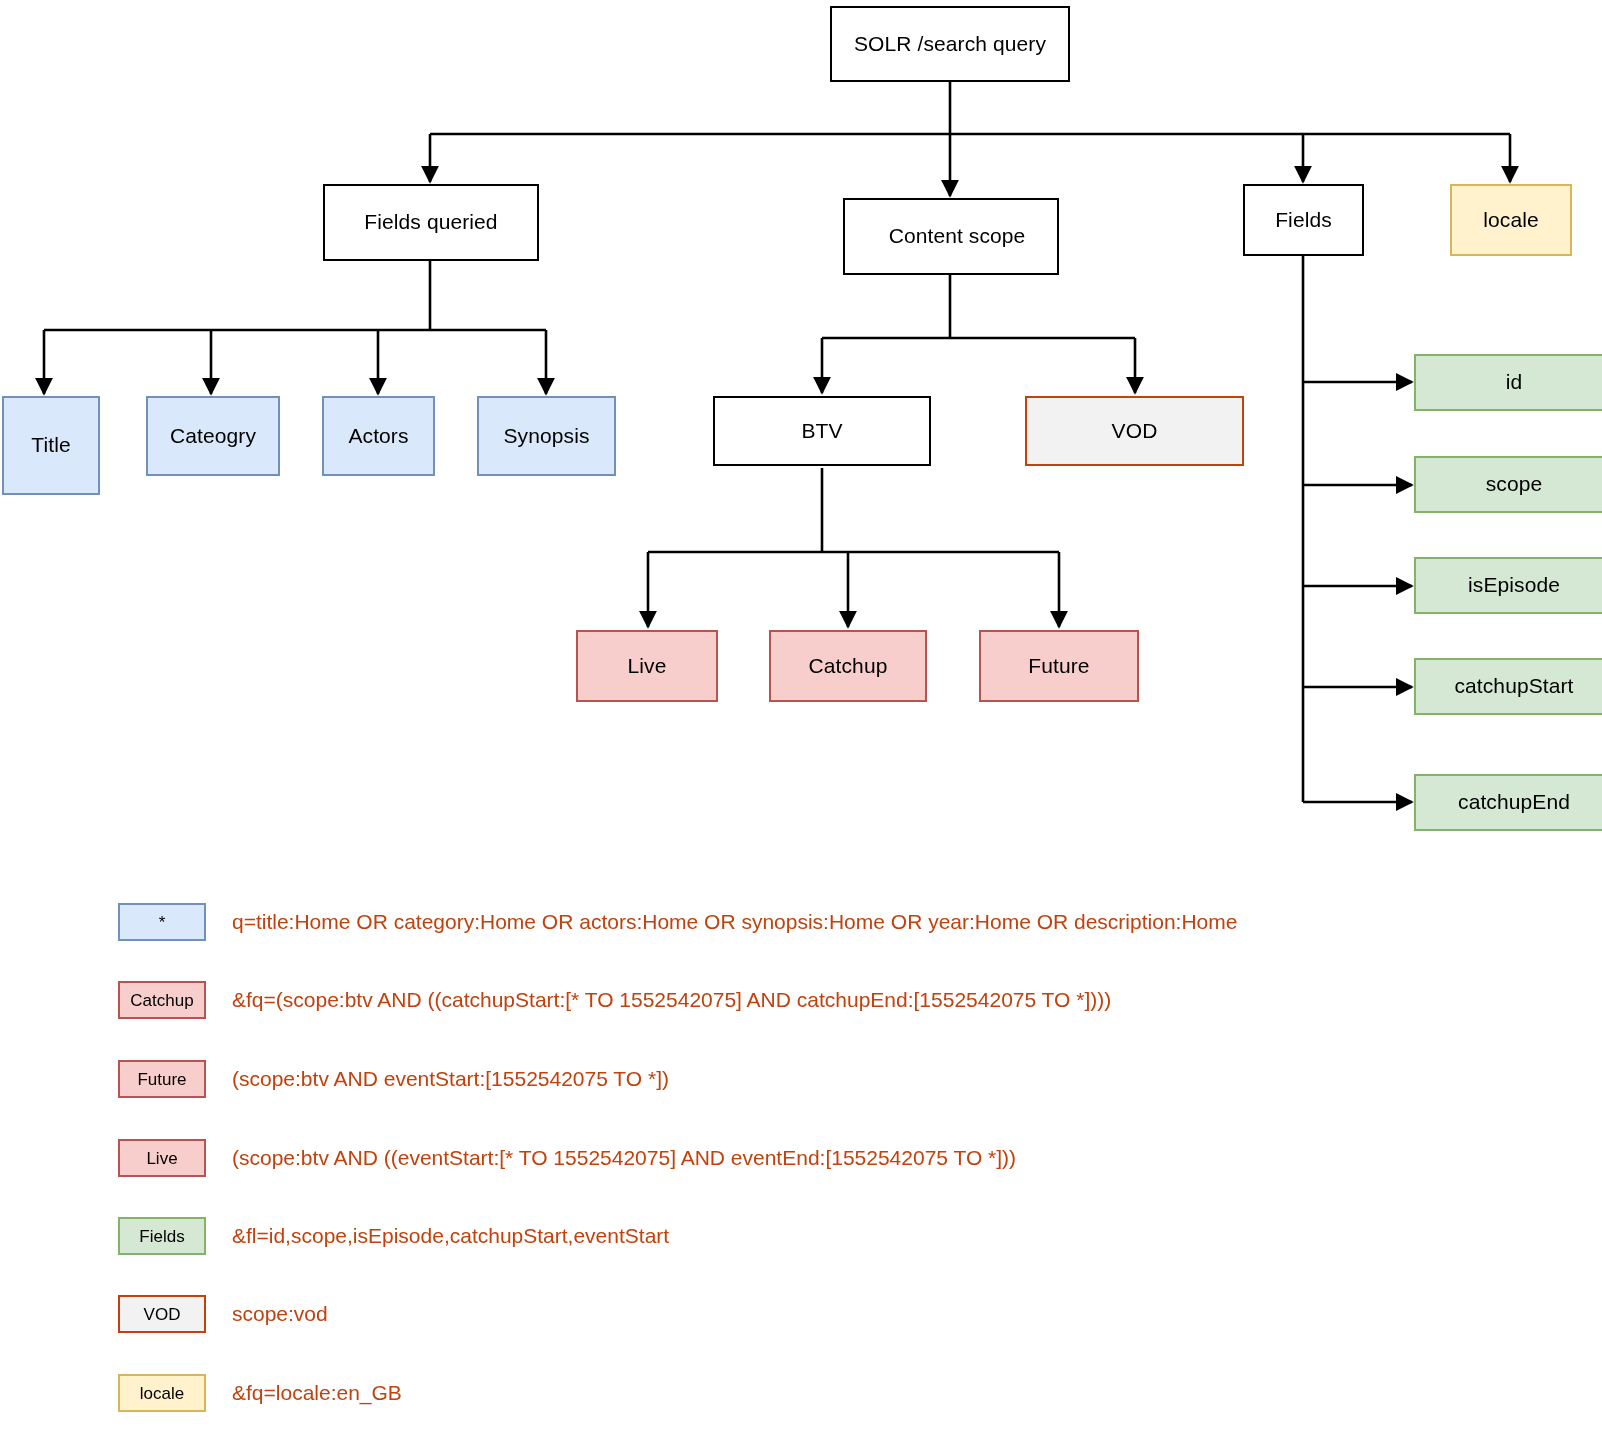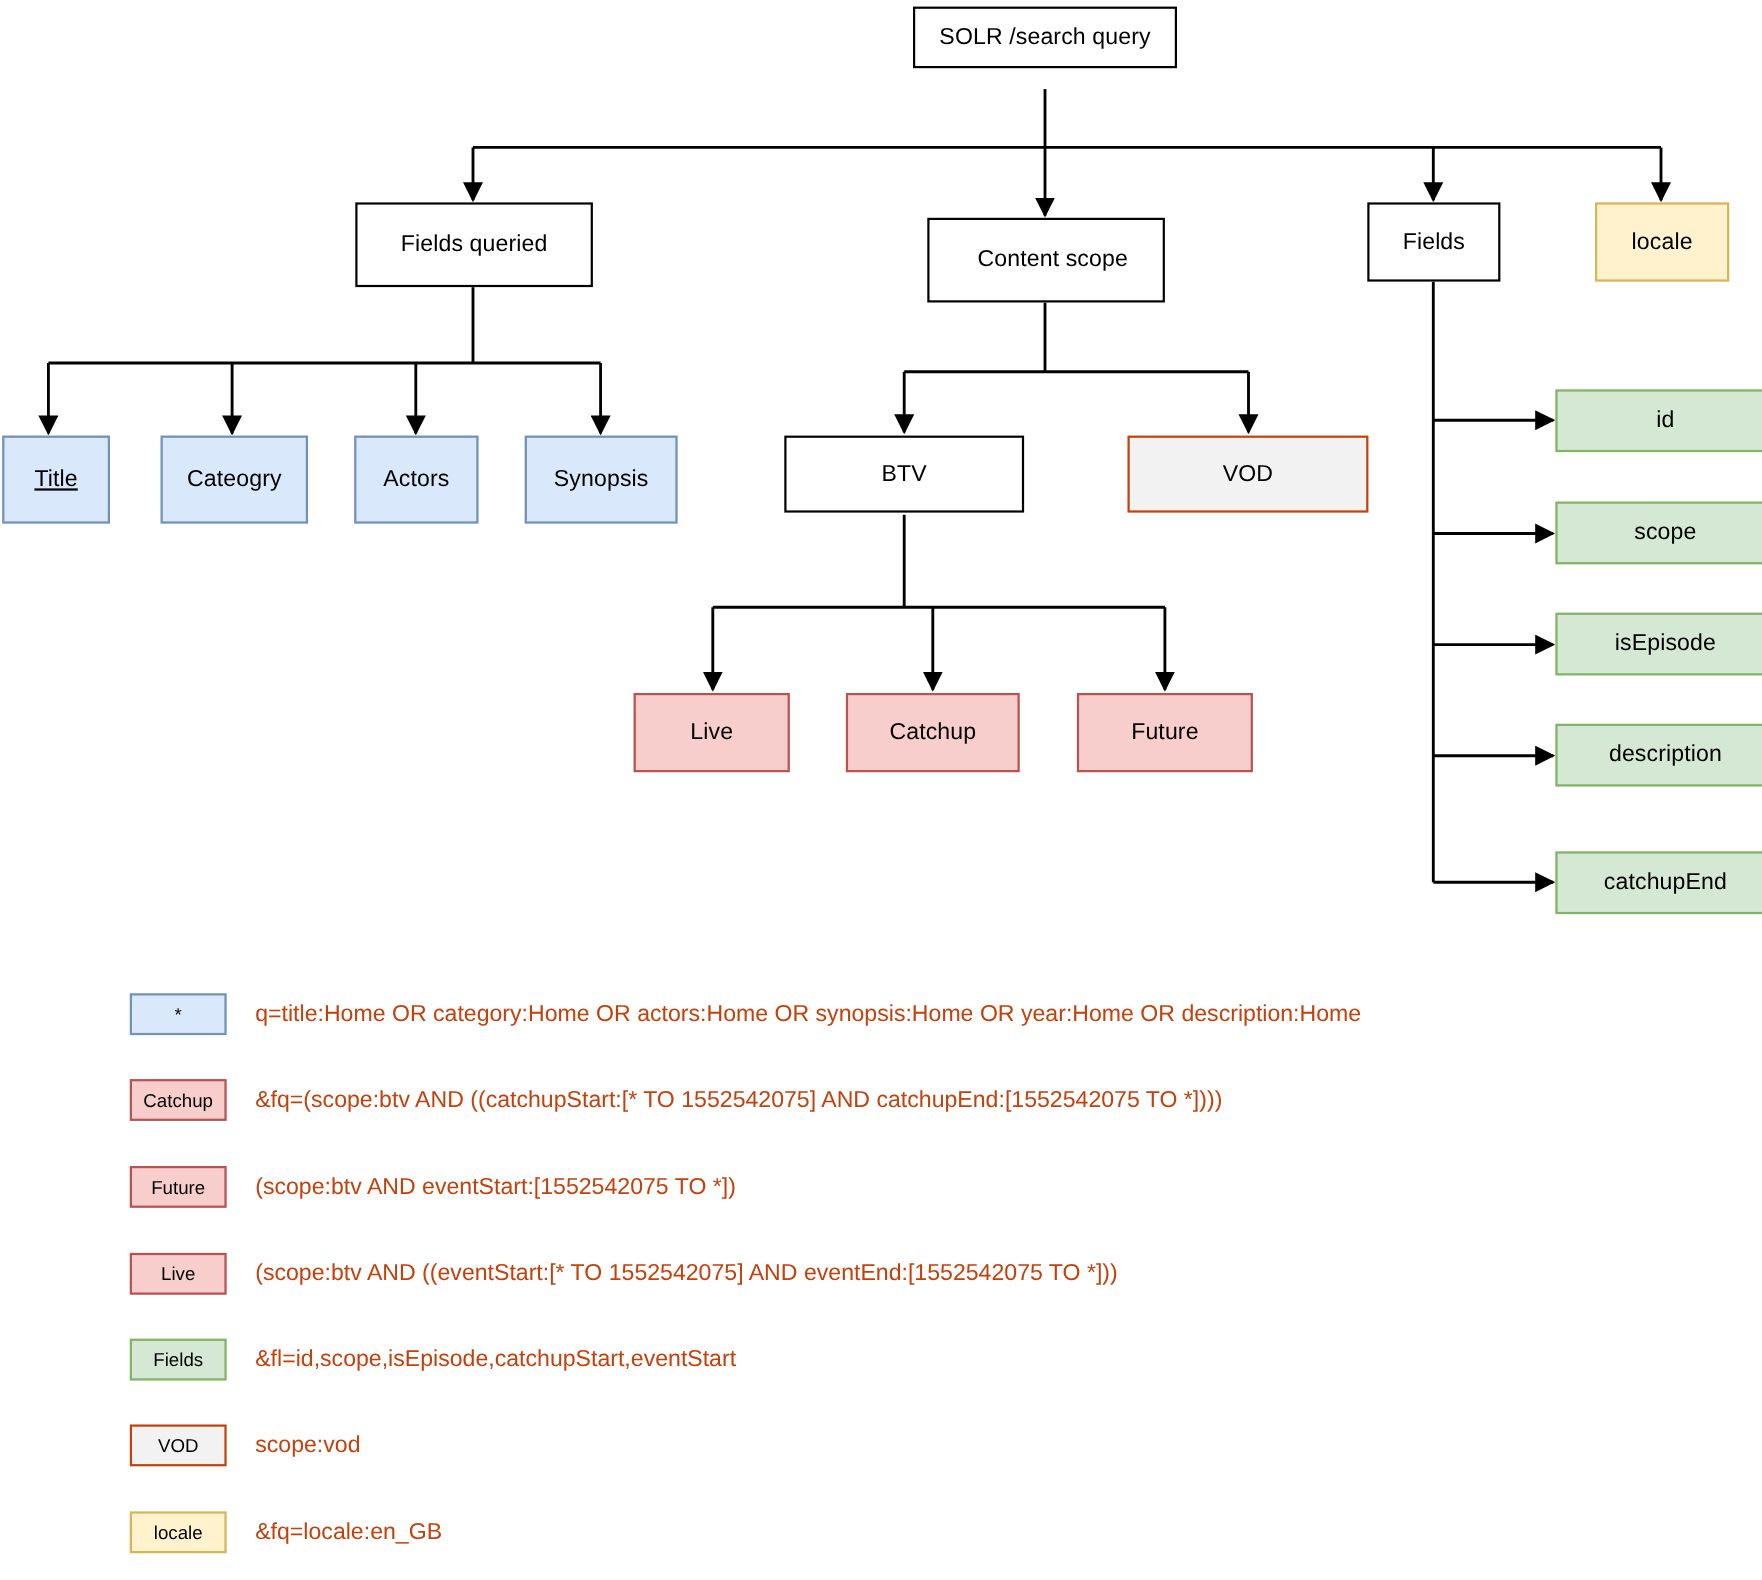--- a/index.html
+++ b/index.html
@@ -121,41 +121,41 @@
 
       <path d="M 1303 256 L 1303 802"></path>
       <path d="M 1303 382 L 1412 382" marker-end="url(#arrow)"></path>
       <path d="M 1303 485 L 1412 485" marker-end="url(#arrow)"></path>
       <path d="M 1303 586 L 1412 586" marker-end="url(#arrow)"></path>
       <path d="M 1303 687 L 1412 687" marker-end="url(#arrow)"></path>
       <path d="M 1303 802 L 1412 802" marker-end="url(#arrow)"></path>
     </g>
   </svg>
 
-  <div class="node n-plain" style="left:830px;top:6px;width:240px;height:56px;">
+  <div class="node n-plain" style="left:830px;top:6px;width:240px;height:76px;">
     <span>SOLR /search query</span>
   </div>
 
   <div class="node n-plain" style="left:323px;top:184px;width:216px;height:77px;">
     <span>Fields queried</span>
   </div>
 
   <div class="node n-plain" style="left:843px;top:198px;width:216px;height:77px;padding-left:12px;">
     <span>Content scope</span>
   </div>
 
   <div class="node n-plain" style="left:1243px;top:184px;width:121px;height:72px;">
     <span>Fields</span>
   </div>
 
   <div class="node n-yellow" style="left:1450px;top:184px;width:122px;height:72px;">
     <span>locale</span>
   </div>
 
-  <div class="node n-blue" style="left:2px;top:396px;width:98px;height:80px;text-decoration:underline;">
+  <div class="node n-blue" style="left:2px;top:396px;width:98px;height:99px;">
     <span>Title</span>
   </div>
   <div class="node n-blue" style="left:146px;top:396px;width:134px;height:80px;">
     <span>Cateogry</span>
   </div>
   <div class="node n-blue" style="left:322px;top:396px;width:113px;height:80px;">
     <span>Actors</span>
   </div>
   <div class="node n-blue" style="left:477px;top:396px;width:139px;height:80px;">
     <span>Synopsis</span>
@@ -181,21 +181,21 @@
   <div class="node n-green" style="left:1414px;top:354px;width:200px;height:57px;">
     <span>id</span>
   </div>
   <div class="node n-green" style="left:1414px;top:456px;width:200px;height:57px;">
     <span>scope</span>
   </div>
   <div class="node n-green" style="left:1414px;top:557px;width:200px;height:57px;">
     <span>isEpisode</span>
   </div>
   <div class="node n-green" style="left:1414px;top:658px;width:200px;height:57px;">
-    <span>description</span>
+    <span>catchupStart</span>
   </div>
   <div class="node n-green" style="left:1414px;top:774px;width:200px;height:57px;">
     <span>catchupEnd</span>
   </div>
 
   <div id="legend">
 
     <div class="legend-row" style="top:22px;">
       <div class="legend-chip n-blue">
         <span>*</span>

